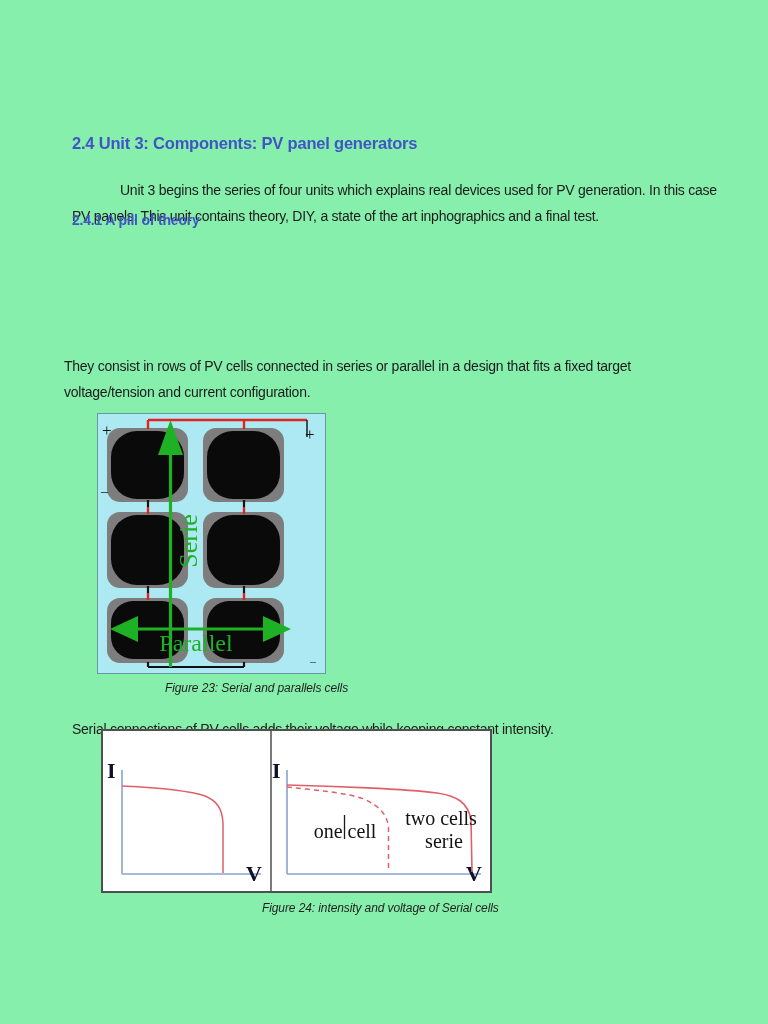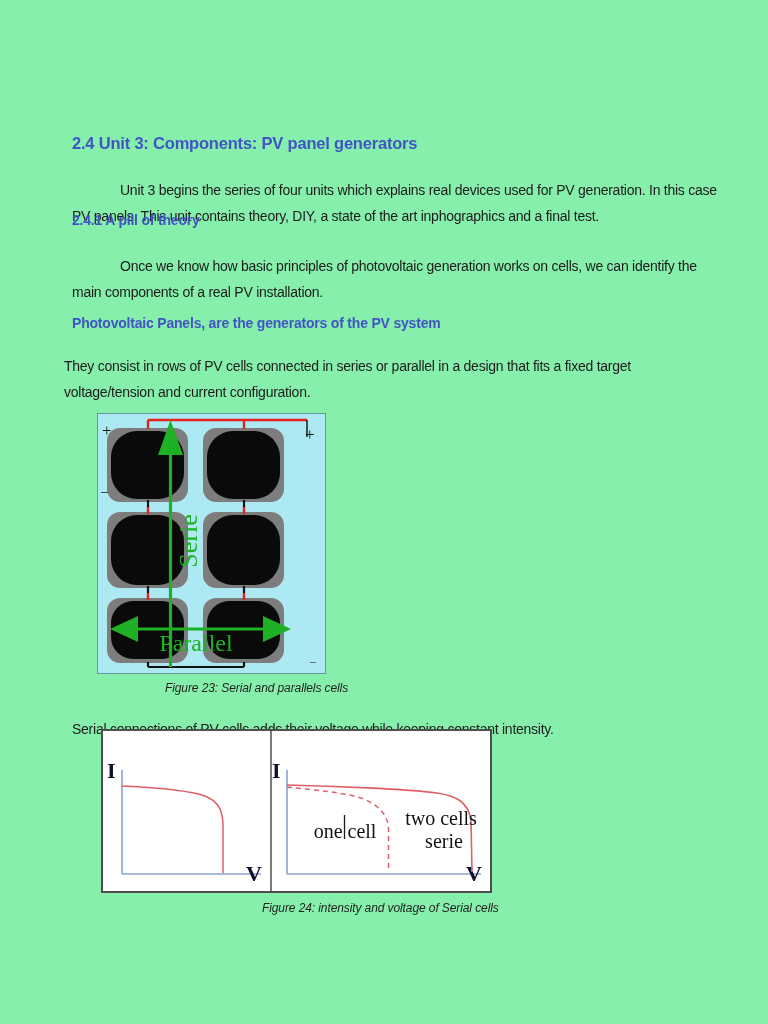--- a/index.html
+++ b/index.html
@@ -39,23 +39,21 @@
 <body>
 
 <div class="page">
 
   <div class="abs h-blue h1">2.4 Unit 3: Components: PV panel generators</div>
 
   <p class="abs body-par p1">Unit 3 begins the series of four units which explains real devices used for PV generation. In this case PV panels.  This unit contains theory, DIY, a state of the art  inphographics and a final test.</p>
 
   <div class="abs h-blue h2">2.4.1 A pill of theory</div>
 
-  <p class="abs body-par p2">Once we know how basic principles of photovoltaic generation works on cells, we can identify the main components of a real PV installation.</p>
 
-  <div class="abs h-blue h3">Photovoltaic Panels, are the generators of the PV system</div>
 
   <p class="abs body-par p3">They consist in rows of PV cells connected in series or parallel in a design that fits a fixed target voltage/tension and current configuration.</p>
 
   <div class="abs fig23">
     <svg width="227" height="259" viewBox="0 0 227 259">
 
       <g>
 
         <rect x="9" y="14" width="81" height="74" rx="13" fill="#7d7d7d"></rect>
         <rect x="13" y="17" width="73" height="68" rx="26" fill="#0a0a0a"></rect>

